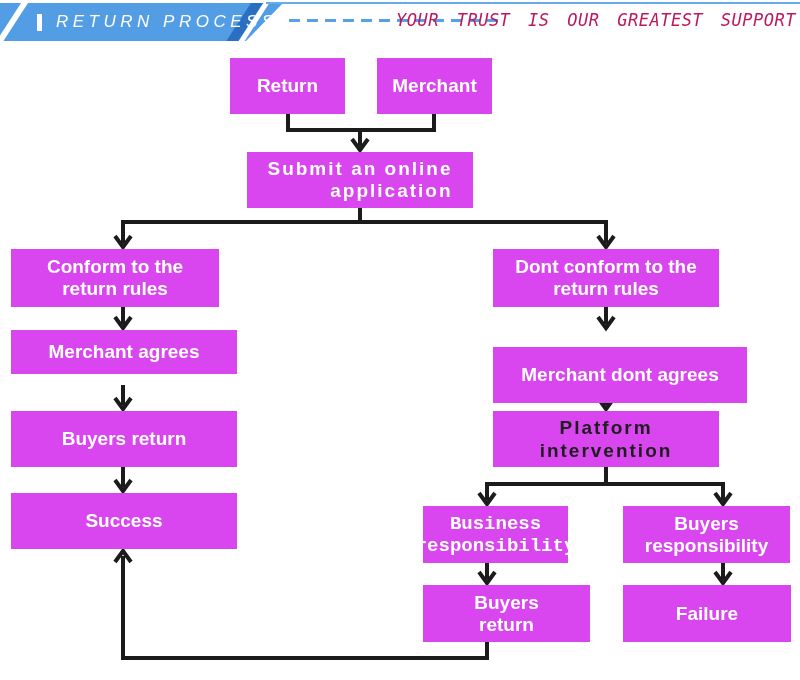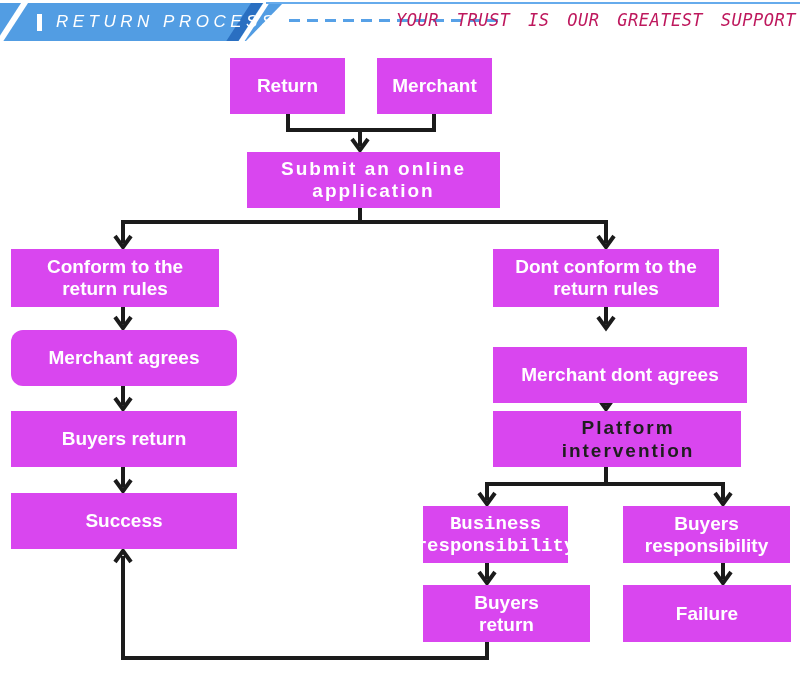--- a/index.html
+++ b/index.html
@@ -25,29 +25,29 @@
   .slogan{position:absolute;right:4px;top:10px;white-space:nowrap;
           font-family:"DejaVu Sans Mono",monospace;font-style:italic;font-size:17px;
           letter-spacing:.5px;word-spacing:7px;color:#be185d;}
 
   
   .box{position:absolute;background:#d946ef;color:#fff;display:flex;align-items:center;
        justify-content:center;text-align:center;font-weight:700;font-size:19px;
        line-height:22px;white-space:pre-line;}
   .bx-return{left:230px;top:58px;width:115px;height:56px;}
   .bx-exchanges{left:377px;top:58px;width:115px;height:56px;}
-  .bx-submit{left:247px;top:152px;width:253px;height:56px;letter-spacing:2px;}
+  .bx-submit{left:247px;top:152px;width:226px;height:56px;letter-spacing:2px;text-align:right;}
   .bx-conform{left:11px;top:249px;width:208px;height:58px;}
-  .bx-magree{left:11px;top:330px;width:226px;height:56px;border-radius:12px;}
+  .bx-magree{left:11px;top:330px;width:226px;height:44px;}
   .bx-breturn{left:11px;top:411px;width:226px;height:56px;}
   .bx-success{left:11px;top:493px;width:226px;height:56px;}
   .bx-dconform{left:493px;top:249px;width:226px;height:58px;}
   .bx-mdont{left:493px;top:347px;width:254px;height:56px;}
   .bx-platform{left:493px;top:411px;width:226px;height:56px;color:#1e1e1e;
-               letter-spacing:2px;font-weight:600;line-height:23px;padding-left:22px;}
+               letter-spacing:2px;font-weight:600;line-height:23px;}
   .bx-business{left:423px;top:506px;width:145px;height:57px;font-family:Liberation Mono, monospace;}
   .bx-bresp{left:623px;top:506px;width:167px;height:57px;}
   .bx-breturn2{left:423px;top:585px;width:167px;height:57px;}
   .bx-failure{left:623px;top:585px;width:168px;height:57px;}
 
   
   svg.flow{position:absolute;left:0;top:0;pointer-events:none;}
   .ln,.ah{fill:none;stroke:#1b1b1b;stroke-width:4;stroke-linejoin:miter;}
 </style>
 </head>

